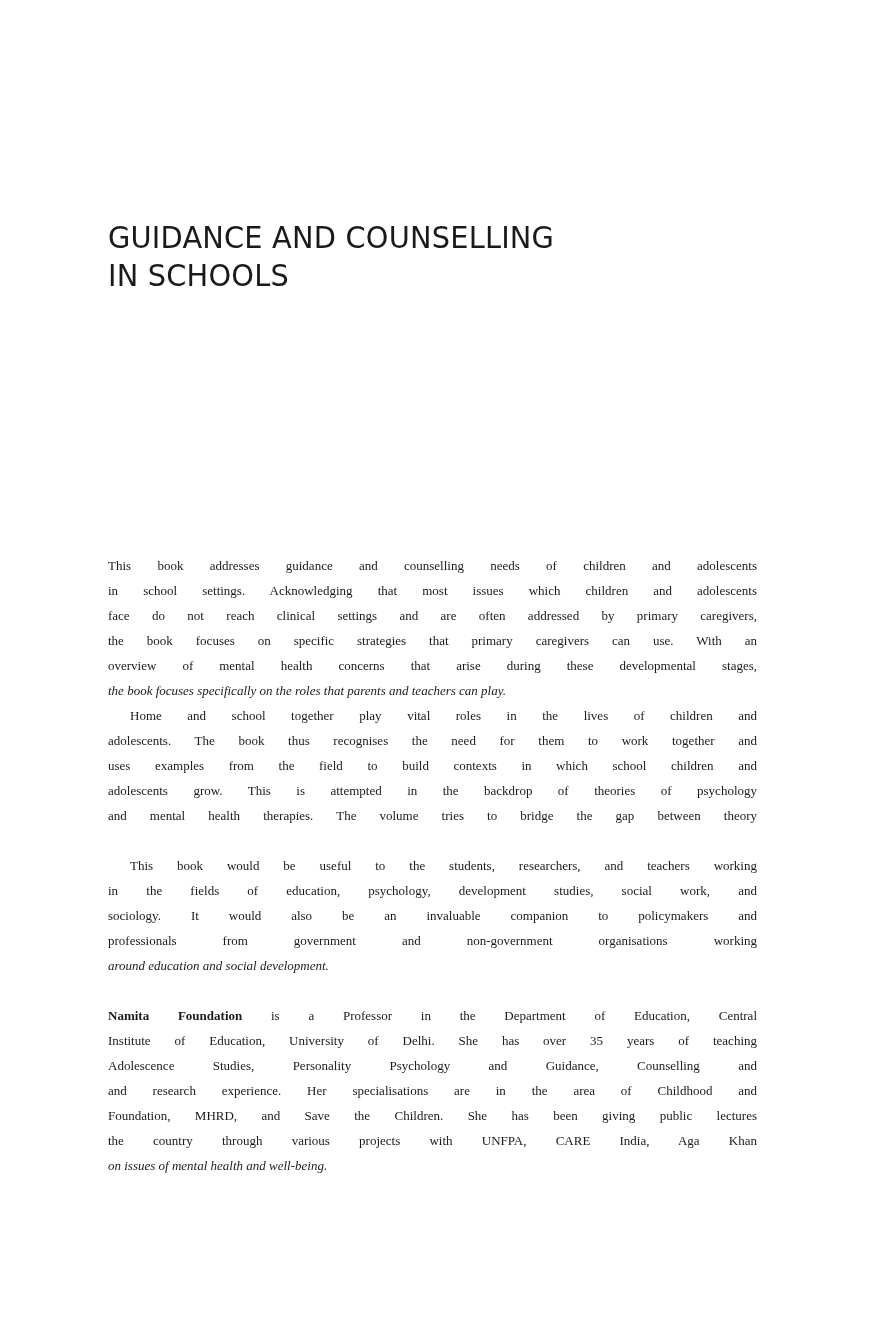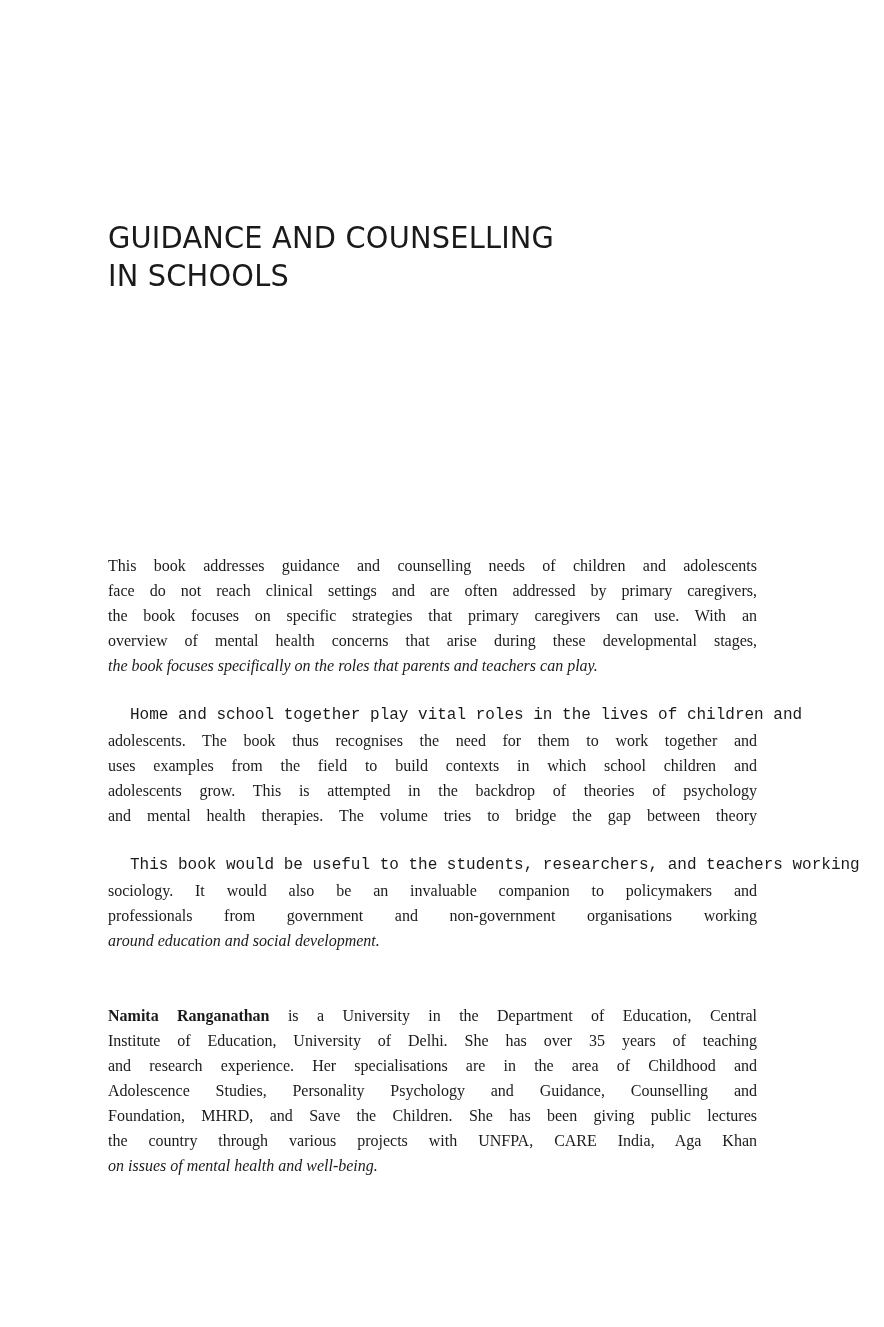--- a/index.html
+++ b/index.html
@@ -9,70 +9,72 @@
       position: absolute; left: 108px; top: 218px; width: 620px;
       font-family: "DejaVu Sans", sans-serif;
       font-size: 31px; line-height: 38px; font-weight: normal;
       color: #1a1a1a; letter-spacing: 0.2px; margin: 0;
       transform: scaleX(0.93); transform-origin: left top;
     }
     .title .t-line { display: block; white-space: nowrap; }
     .body-block {
       position: absolute; left: 108px; width: 649px;
       font-family: "Liberation Serif", serif;
-      font-size: 16px; line-height: 25px; color: #1a1a1a;
+      font-size: 13px; line-height: 25px; color: #1a1a1a;
     }
     .line {
       display: block; height: 25px; white-space: nowrap;
       text-align: justify; text-align-last: justify;
     }
     .line.last { text-align-last: left; font-style: italic; }
-    .line.indent { padding-left: 22px; font-family: Liberation Mono, monospace; }
+    .line.indent { padding-left: 22px; }
     .author-name { font-weight: bold; }
     .p1 { top: 553px; }
     .p2 { top: 703px; }
     .p3 { top: 853px; }
     .bio { top: 1003px; }
   </style>
 </head>
 <body>
 
 <div class="page">
 
   <h1 class="title">
     <span class="t-line">GUIDANCE AND COUNSELLING</span>
     <span class="t-line">IN SCHOOLS</span>
   </h1>
 
   <div class="body-block p1">
     <span class="line">This book addresses guidance and counselling needs of children and adolescents</span>
+    <span class="line">in school settings. Acknowledging that most issues which children and adolescents</span>
     <span class="line">face do not reach clinical settings and are often addressed by primary caregivers,</span>
     <span class="line">the book focuses on specific strategies that primary caregivers can use. With an</span>
     <span class="line">overview of mental health concerns that arise during these developmental stages,</span>
     <span class="line last">the book focuses specifically on the roles that parents and teachers can play.</span>
   </div>
 
   <div class="body-block p2">
     <span class="line indent">Home and school together play vital roles in the lives of children and</span>
     <span class="line">adolescents. The book thus recognises the need for them to work together and</span>
     <span class="line">uses examples from the field to build contexts in which school children and</span>
     <span class="line">adolescents grow. This is attempted in the backdrop of theories of psychology</span>
     <span class="line">and mental health therapies. The volume tries to bridge the gap between theory</span>
   </div>
 
   <div class="body-block p3">
     <span class="line indent">This book would be useful to the students, researchers, and teachers working</span>
+    <span class="line">in the fields of education, psychology, development studies, social work, and</span>
     <span class="line">sociology. It would also be an invaluable companion to policymakers and</span>
     <span class="line">professionals from government and non-government organisations working</span>
     <span class="line last">around education and social development.</span>
   </div>
 
   <div class="body-block bio">
-    <span class="line"><span class="author-name">Namita Ranganathan</span><span> is a University in the Department of Education, Central</span></span>
+    <span class="line"><span class="author-name">Namita Foundation</span><span> is a Professor in the Department of Education, Central</span></span>
     <span class="line">Institute of Education, University of Delhi. She has over 35 years of teaching</span>
+    <span class="line">Adolescence Studies, Personality Psychology and Guidance, Counselling and</span>
     <span class="line">and research experience. Her specialisations are in the area of Childhood and</span>
-    <span class="line">Adolescence Studies, Personality Psychology and Guidance, Counselling and</span>
     <span class="line">Foundation, MHRD, and Save the Children. She has been giving public lectures</span>
     <span class="line">the country through various projects with UNFPA, CARE India, Aga Khan</span>
     <span class="line last">on issues of mental health and well-being.</span>
   </div>
 
 </div>
 
 </body></html>

